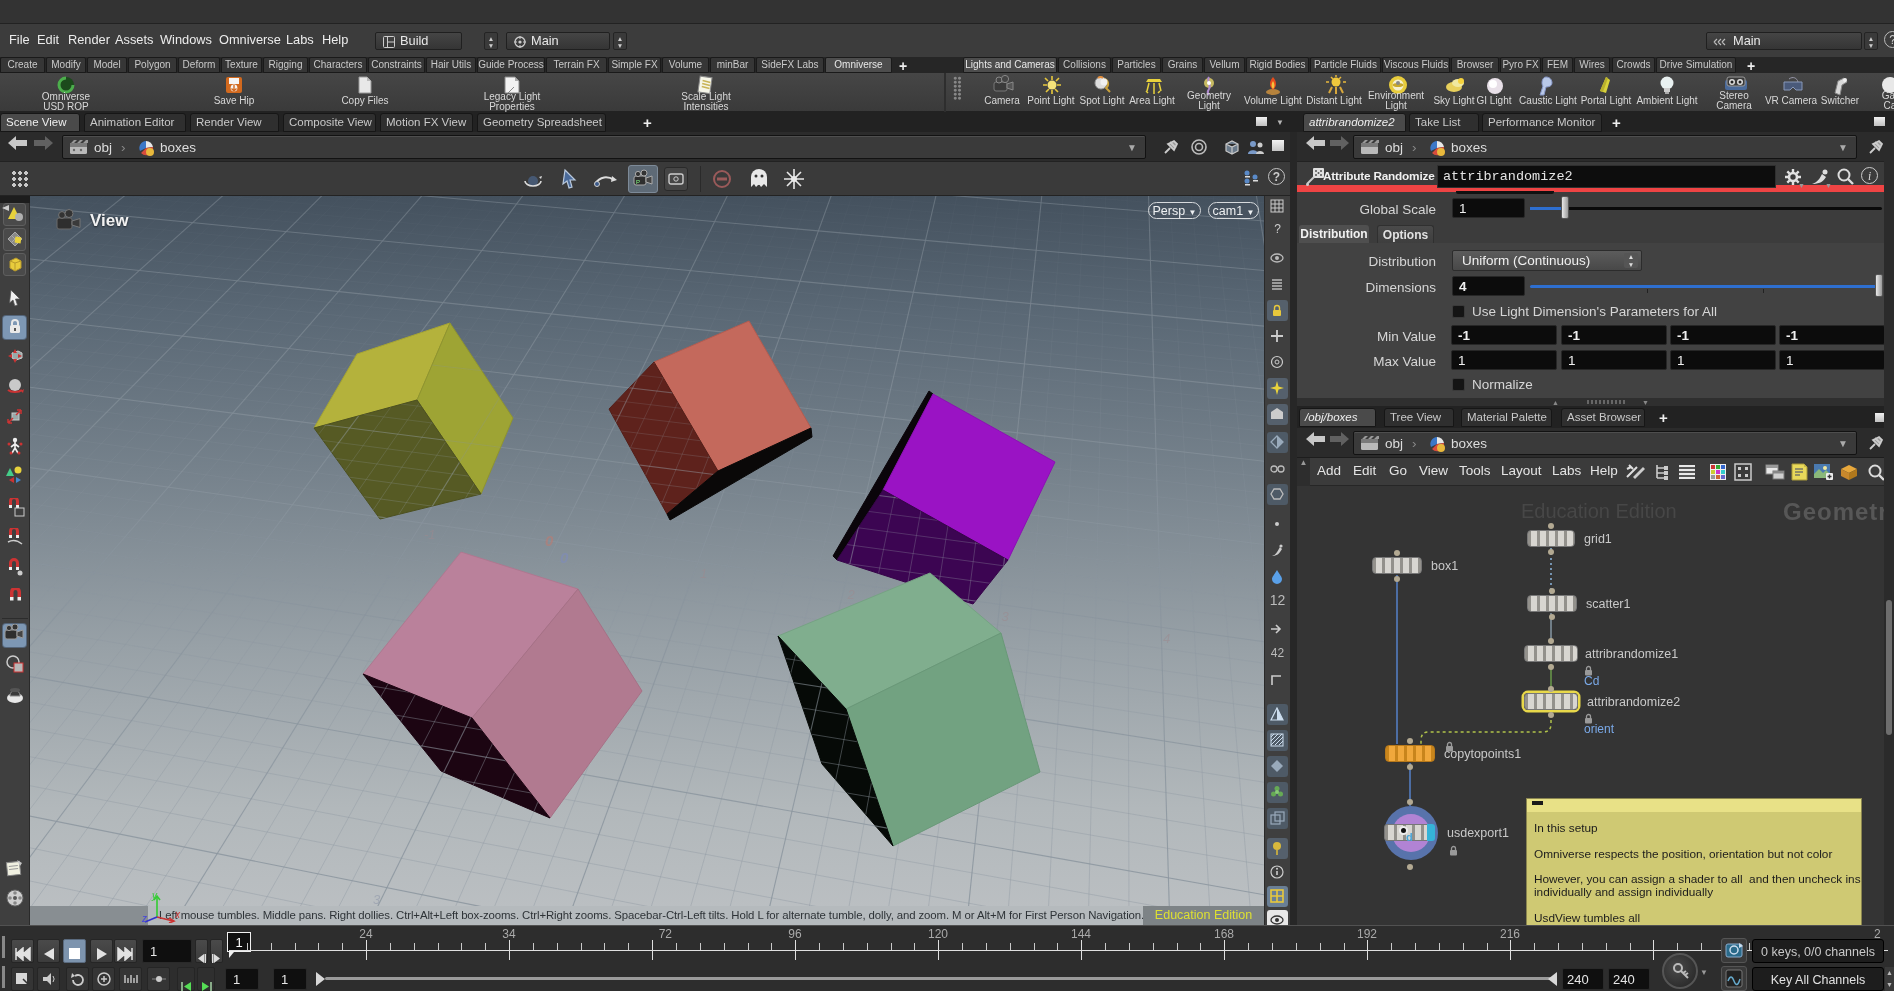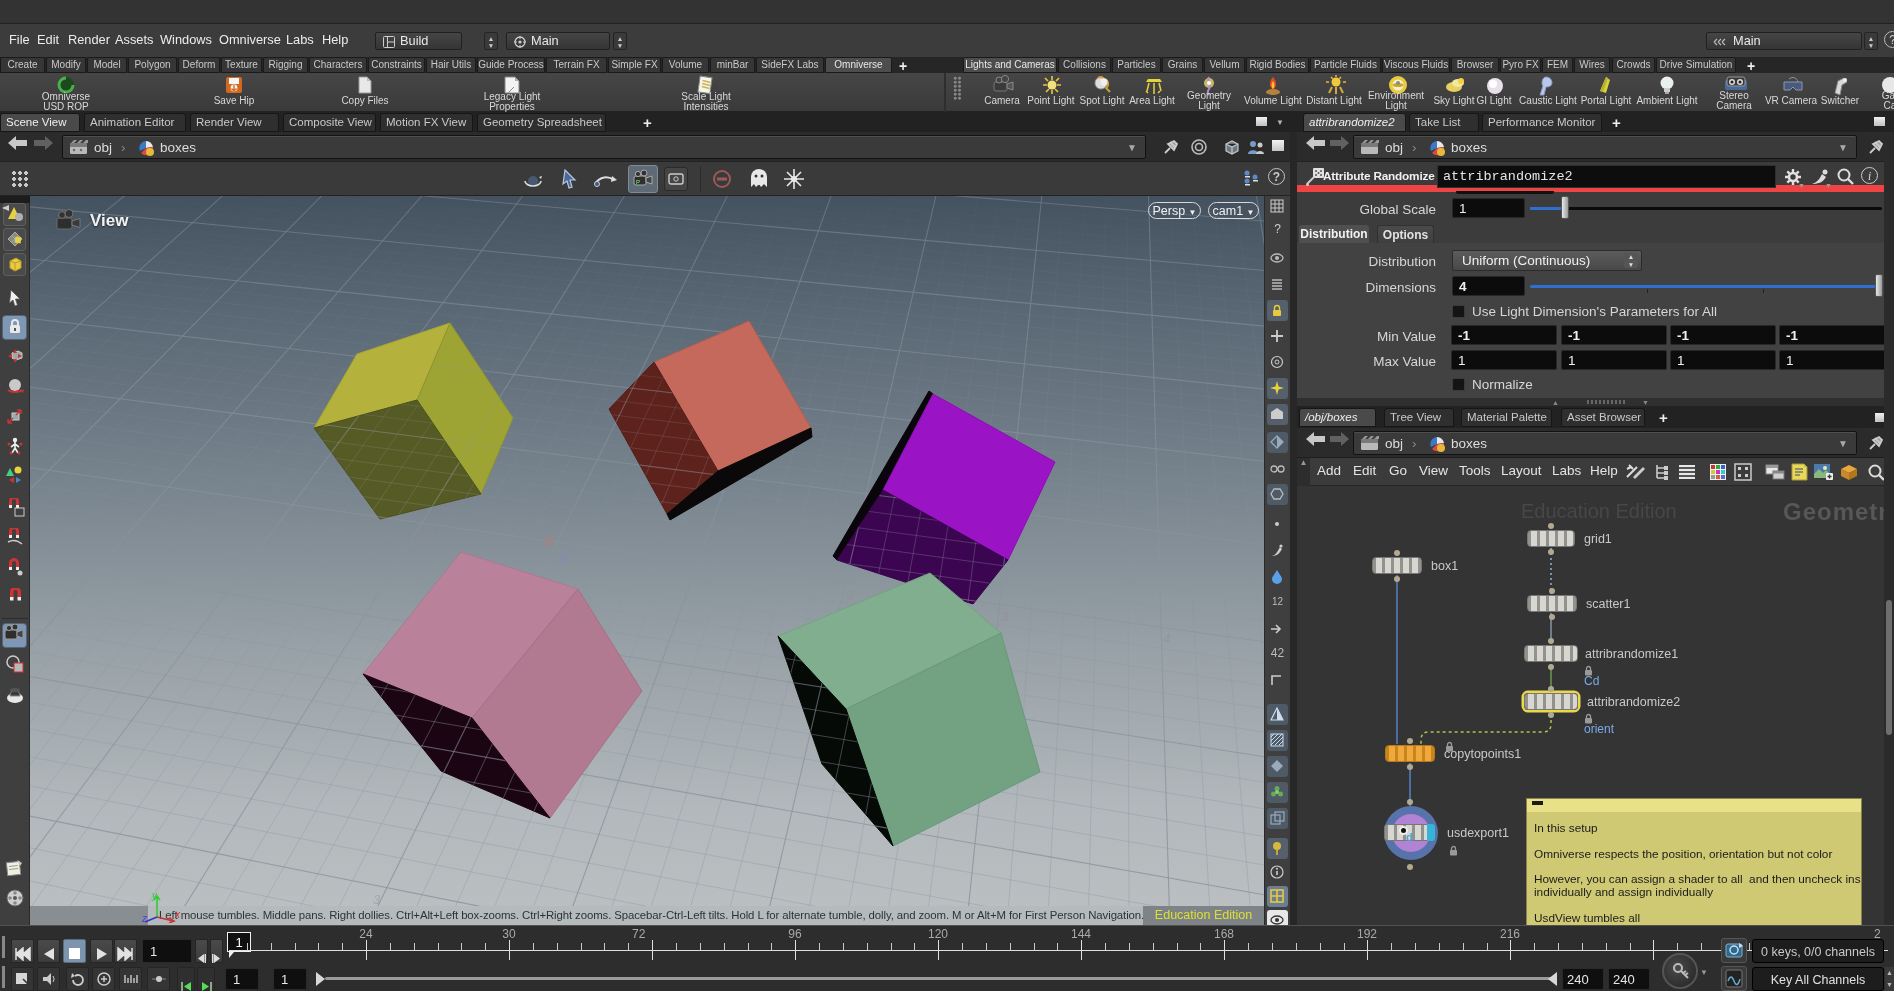--- a/index.html
+++ b/index.html
@@ -587,21 +587,21 @@
       <div style="position:absolute;left:2px;top:318px;width:21px;height:21px;border-radius:3px;text-align:center;line-height:15px"><svg width="15" height="15" style="margin-top:3px">
           <circle cx="7" cy="7" r="2" fill="#ccc"></circle>
         </svg></div>
       <div style="position:absolute;left:2px;top:344px;width:21px;height:21px;border-radius:3px;text-align:center;line-height:15px"><svg width="15" height="15" style="margin-top:3px">
           <path d="M2 13 c4 -1 5 -4 8 -9 l2 2 c-3 5 -5 7 -10 7" fill="#ccc"></path>
           <circle cx="11" cy="3" r="1.6" fill="#ccc"></circle>
         </svg></div>
       <div style="position:absolute;left:2px;top:370px;width:21px;height:21px;border-radius:3px;text-align:center;line-height:15px"><svg width="15" height="15" style="margin-top:3px">
           <path d="M7 1 c-3 5 -5 7 -5 9 a5 5 0 0 0 10 0 c0 -2 -2 -4 -5 -9" fill="#5aa0e8"></path>
         </svg></div>
-      <div style="position:absolute;left:2px;top:396px;width:21px;height:21px;border-radius:3px;text-align:center;line-height:15px"><span style="font-size:10px;color:#bbb">12</span></div>
+      <div style="position:absolute;left:2px;top:396px;width:21px;height:21px;border-radius:3px;text-align:center;line-height:15px"><span style="font-size:14px;color:#bbb">12</span></div>
       <div style="position:absolute;left:2px;top:422px;width:21px;height:21px;border-radius:3px;text-align:center;line-height:15px"><svg width="15" height="15" style="margin-top:3px">
           <path d="M1 8 h8 M6 4 l4 4 l-4 4" stroke="#ccc" stroke-width="1.6" fill="none"></path>
         </svg></div>
       <div style="position:absolute;left:2px;top:448px;width:21px;height:21px;border-radius:3px;text-align:center;line-height:15px"><span style="font-size:12px;color:#bbb">42</span></div>
       <div style="position:absolute;left:2px;top:474px;width:21px;height:21px;border-radius:3px;text-align:center;line-height:15px"><svg width="15" height="15" style="margin-top:3px">
           <path d="M2 12 v-9 h9" stroke="#ccc" stroke-width="1.6" fill="none"></path>
         </svg></div>
       <div style="position:absolute;left:2px;top:508px;width:21px;height:21px;background:#4e5a66;border-radius:3px;text-align:center;line-height:15px"><svg width="15" height="15" style="margin-top:3px">
           <path d="M7 1 L13 13 H1 Z" fill="none" stroke="#cde" stroke-width="1.2"></path>
           <path d="M7 1 L13 13 H7 Z" fill="#cde"></path>
@@ -1045,28 +1045,28 @@
       <div style="position:absolute;left:318px;top:17px;width:1px;height:7px;background:#c9c9c9"></div>
       <div style="position:absolute;left:342px;top:17px;width:1px;height:7px;background:#c9c9c9"></div>
       <div style="position:absolute;left:366px;top:14px;width:1px;height:20px;background:#e0e0e0"></div>
       <div style="position:absolute;left:346px;top:1px;width:40px;text-align:center;color:#aaa;font-size:12px">24</div>
       <div style="position:absolute;left:390px;top:17px;width:1px;height:7px;background:#c9c9c9"></div>
       <div style="position:absolute;left:414px;top:17px;width:1px;height:7px;background:#c9c9c9"></div>
       <div style="position:absolute;left:438px;top:17px;width:1px;height:7px;background:#c9c9c9"></div>
       <div style="position:absolute;left:461px;top:17px;width:1px;height:7px;background:#c9c9c9"></div>
       <div style="position:absolute;left:485px;top:17px;width:1px;height:7px;background:#c9c9c9"></div>
       <div style="position:absolute;left:509px;top:14px;width:1px;height:20px;background:#e0e0e0"></div>
-      <div style="position:absolute;left:489px;top:1px;width:40px;text-align:center;color:#aaa;font-size:12px">30</div>
+      <div style="position:absolute;left:489px;top:1px;width:40px;text-align:center;color:#aaa;font-size:12px">34</div>
       <div style="position:absolute;left:533px;top:17px;width:1px;height:7px;background:#c9c9c9"></div>
       <div style="position:absolute;left:557px;top:17px;width:1px;height:7px;background:#c9c9c9"></div>
       <div style="position:absolute;left:581px;top:17px;width:1px;height:7px;background:#c9c9c9"></div>
       <div style="position:absolute;left:604px;top:17px;width:1px;height:7px;background:#c9c9c9"></div>
       <div style="position:absolute;left:628px;top:17px;width:1px;height:7px;background:#c9c9c9"></div>
       <div style="position:absolute;left:652px;top:14px;width:1px;height:20px;background:#e0e0e0"></div>
-      <div style="position:absolute;left:632px;top:1px;width:40px;text-align:left;color:#aaa;font-size:12px">72</div>
+      <div style="position:absolute;left:632px;top:1px;width:40px;text-align:right;color:#aaa;font-size:12px">72</div>
       <div style="position:absolute;left:676px;top:17px;width:1px;height:7px;background:#c9c9c9"></div>
       <div style="position:absolute;left:700px;top:17px;width:1px;height:7px;background:#c9c9c9"></div>
       <div style="position:absolute;left:724px;top:17px;width:1px;height:7px;background:#c9c9c9"></div>
       <div style="position:absolute;left:748px;top:17px;width:1px;height:7px;background:#c9c9c9"></div>
       <div style="position:absolute;left:771px;top:17px;width:1px;height:7px;background:#c9c9c9"></div>
       <div style="position:absolute;left:795px;top:14px;width:1px;height:20px;background:#e0e0e0"></div>
       <div style="position:absolute;left:775px;top:1px;width:40px;text-align:center;color:#aaa;font-size:12px">96</div>
       <div style="position:absolute;left:819px;top:17px;width:1px;height:7px;background:#c9c9c9"></div>
       <div style="position:absolute;left:843px;top:17px;width:1px;height:7px;background:#c9c9c9"></div>
       <div style="position:absolute;left:867px;top:17px;width:1px;height:7px;background:#c9c9c9"></div>

